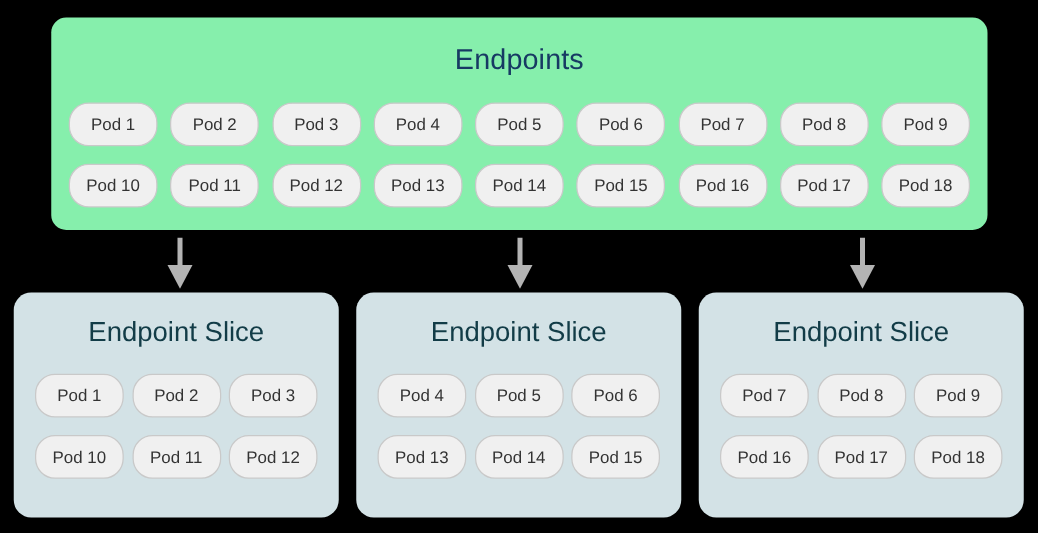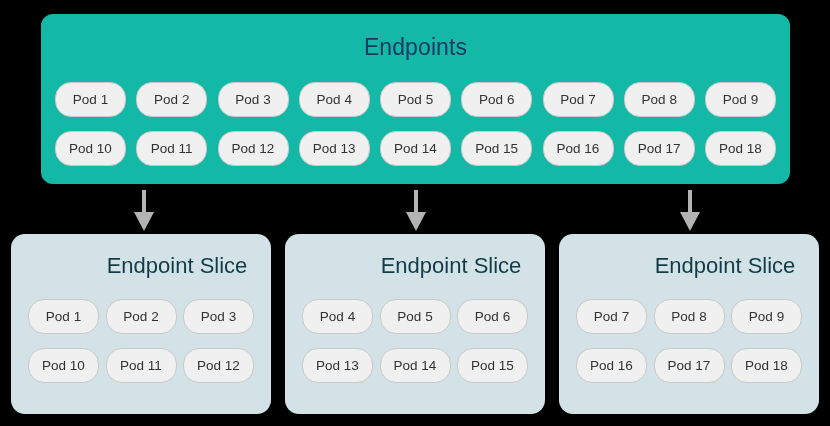--- a/index.html
+++ b/index.html
@@ -22,21 +22,21 @@
     background: #000000;
   }
 
   
   .endpoints-panel {
     position: absolute;
     left: 41px;
     top: 14px;
     width: 749px;
     height: 170px;
-    background: #14b8a6;
+    background: #86efac;
     border-radius: 12px;
     box-sizing: border-box;
     padding: 0;
   }
   .endpoints-title {
     position: absolute;
     left: 0;
     top: 22px;
     width: 100%;
     text-align: center;
@@ -97,21 +97,20 @@
 
   .slice-title {
     position: absolute;
     left: 0;
     top: 21px;
     width: 100%;
     text-align: center;
     font-size: 22px;
     color: #123c47;
     line-height: 1;
-    margin-left: 36px;
   }
 
   .slice-row {
     position: absolute;
     left: 17px;
     right: 17px;
     display: flex;
     justify-content: space-between;
   }
   .slice-row-1 { top: 65px; }

